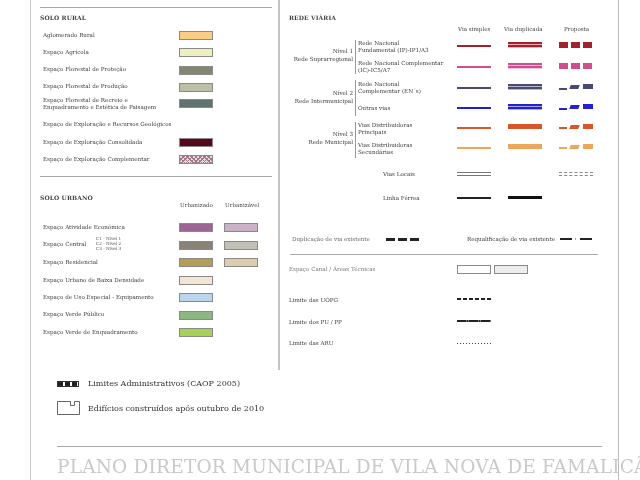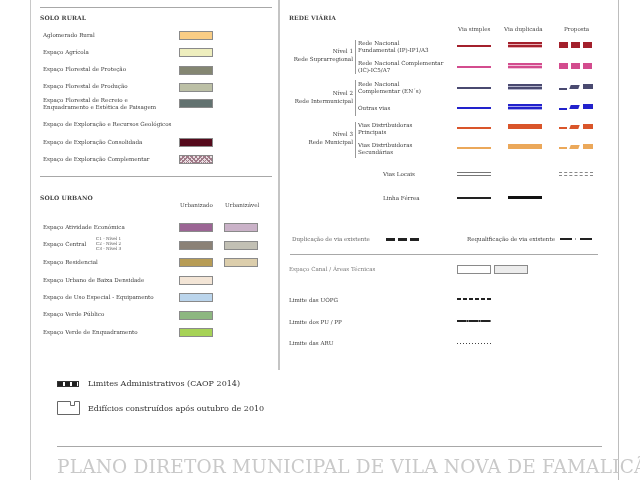--- a/index.html
+++ b/index.html
@@ -181,21 +181,21 @@
 
   <div class="abs lbl" style="left:289px;top:319px;">Limite dos PU / PP</div>
   <div class="abs" style="left:457px;top:320px;width:34px;height:2px;background:repeating-linear-gradient(90deg,#222 0 9px,#777 9px 10px,#222 10px 11px,#777 11px 12px);"></div>
 
   <div class="abs lbl" style="left:289px;top:340px;">Limite das ARU</div>
   <div class="abs" style="left:457px;top:343px;width:34px;height:1px;background:repeating-linear-gradient(90deg,#444 0 1px,transparent 1px 3px);"></div>
 </section>
 
 <section>
   <div class="abs" style="left:57px;top:381px;width:22px;height:6px;border:1px solid #333;background:repeating-linear-gradient(90deg,#222 0 5px,#fff 5px 7px);"></div>
-  <div class="abs note" style="left:88px;top:379px;">Limites Administrativos (CAOP 2014)</div>
+  <div class="abs note" style="left:88px;top:379px;">Limites Administrativos (CAOP 2005)</div>
 
   <svg class="abs" style="left:57px;top:401px;" width="24" height="14" viewBox="0 0 24 14">
     <path d="M0.5 0.5 H13.5 V4.5 H17.5 V0.5 H22.5 V13.5 H0.5 Z" fill="none" stroke="#666" stroke-width="1"></path>
   </svg>
   <div class="abs note" style="left:88px;top:404px;">Edifícios construídos após outubro de 2010</div>
 </section>
 
 <div class="abs hline" style="left:57px;top:446px;width:545px;"></div>
 
 <div class="abs footer-title" style="left:57px;top:456px;">PLANO DIRETOR MUNICIPAL DE VILA NOVA DE FAMALICÃO</div>

